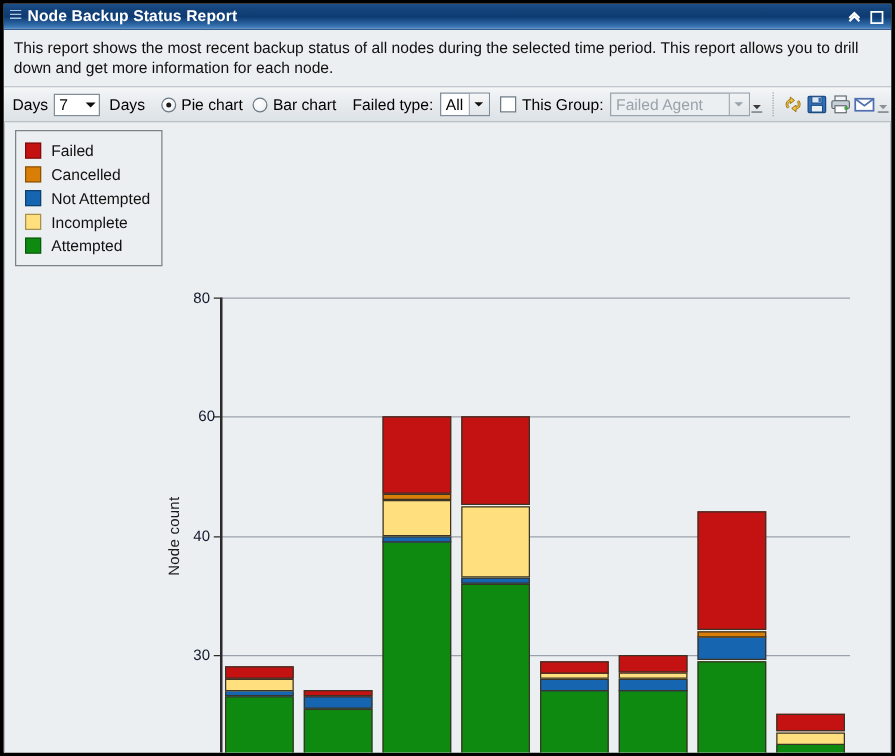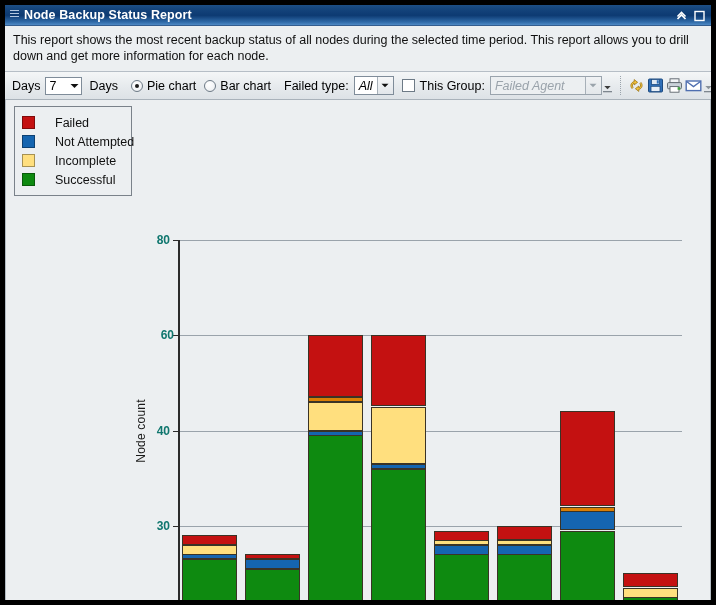--- a/index.html
+++ b/index.html
@@ -13,21 +13,21 @@
     color: #000000;
   }
 
   
   #window {
     position: relative;
     width: 716px;
     height: 605px;
     box-sizing: border-box;
     background: #eceff1;
-    border: 5px solid #000000;
+    border: 3px solid #000000;
     overflow: hidden;
   }
 
   
   #titlebar {
     position: relative;
     height: 21px;
     box-sizing: border-box;
     background: linear-gradient(to bottom, #1d4f86 0%, #15457c 18%, #0d3a72 52%, #2f6aa8 85%, #4f8ac5 100%);
     border-bottom: 1px solid #335d8f;
@@ -142,21 +142,20 @@
     background: #1b1b1b;
   }
 
   .sel {
     display: inline-flex;
     align-items: stretch;
     height: 19px;
     border: 1px solid #7f8c99;
     box-sizing: border-box;
     background: #ffffff;
-    font-style: italic;
   }
   .sel .val {
     display: flex;
     align-items: center;
     padding: 0 4px 0 4px;
     font-size: 12.5px;
     color: #000;
   }
   .sel .arw {
     width: 15px;
@@ -218,21 +217,21 @@
     width: 118px;
     box-sizing: border-box;
     background: #eceff1;
     border: 1px solid #7a828a;
     padding: 6px 6px 6px 7px;
   }
   .legend-row {
     display: flex;
     align-items: center;
     height: 19px;
-    gap: 20px;
+    gap: 8px;
   }
   .legend-swatch {
     width: 13px; height: 13px;
     flex: 0 0 auto;
     border: 1px solid rgba(0,0,0,.35);
     box-sizing: border-box;
   }
   .legend-label {
     font-size: 12.5px;
     color: #111;
@@ -251,25 +250,24 @@
     font-size: 12px;
     color: #1a1a1a;
     writing-mode: vertical-rl;
     transform: rotate(180deg);
     white-space: nowrap;
     letter-spacing: .2px;
   }
   .ytick-label {
     position: absolute;
     font-size: 12px;
-    color: #0f766e;
+    color: #0f172a;
     text-align: right;
     transform: translateY(-50%);
     white-space: nowrap;
-    font-weight: bold;
   }
   .gridline {
     position: absolute;
     height: 1px;
     background: #9aa3ab;
   }
   .tickmark {
     position: absolute;
     background: #2b2b2b;
   }
@@ -454,27 +452,31 @@
         <div class="bar-seg" title="Jan 13 — Incomplete: 2" style="left: 617px; top: 488px; width: 55px; height: 10px; background: rgb(255, 223, 126);"></div>
         <div class="bar-seg" title="Jan 13 — Failed: 3" style="left: 617px; top: 473px; width: 55px; height: 14px; background: rgb(196, 17, 17);"></div>
       </div>
 
     <div id="legend">
         <div class="legend-row">
           <span class="legend-swatch" style="background: rgb(196, 17, 17);"></span>
           <span class="legend-label">Failed</span>
         </div>
         <div class="legend-row">
+          <span class="legend-swatch" style="background: rgb(217, 126, 6);"></span>
+          <span class="legend-label">Cancelled</span>
+        </div>
+        <div class="legend-row">
           <span class="legend-swatch" style="background: rgb(21, 101, 176);"></span>
           <span class="legend-label">Not Attempted</span>
         </div>
         <div class="legend-row">
           <span class="legend-swatch" style="background: rgb(255, 223, 126);"></span>
           <span class="legend-label">Incomplete</span>
         </div>
         <div class="legend-row">
           <span class="legend-swatch" style="background: rgb(14, 138, 16);"></span>
-          <span class="legend-label">Successful</span>
+          <span class="legend-label">Attempted</span>
         </div>
       </div>
   </div>
 
 </div>
 
 </body></html>

